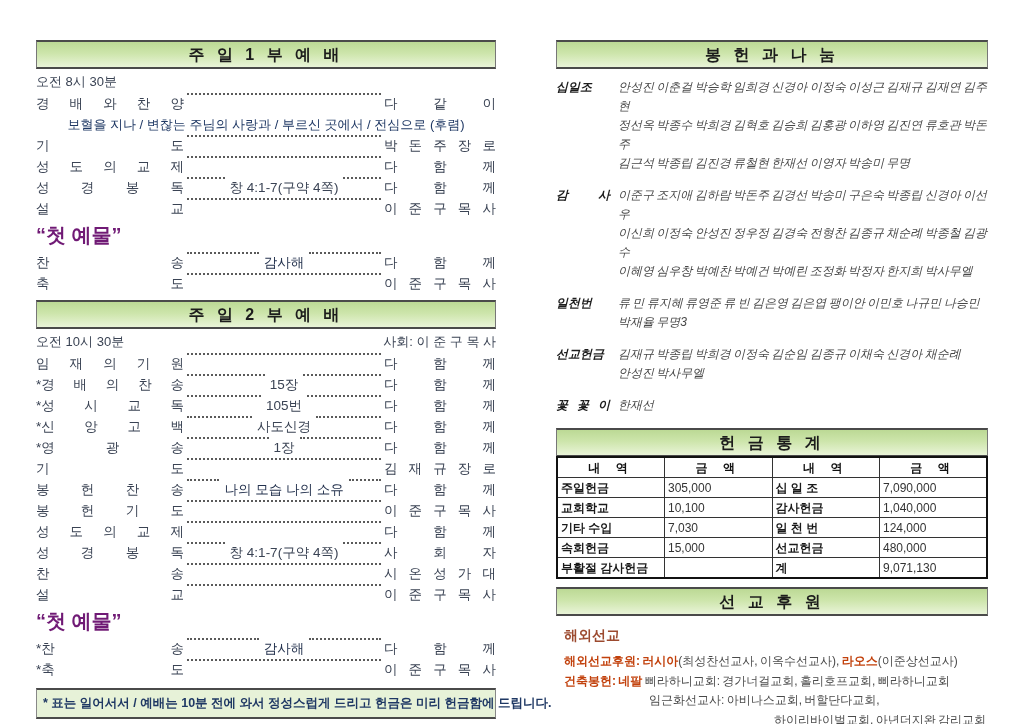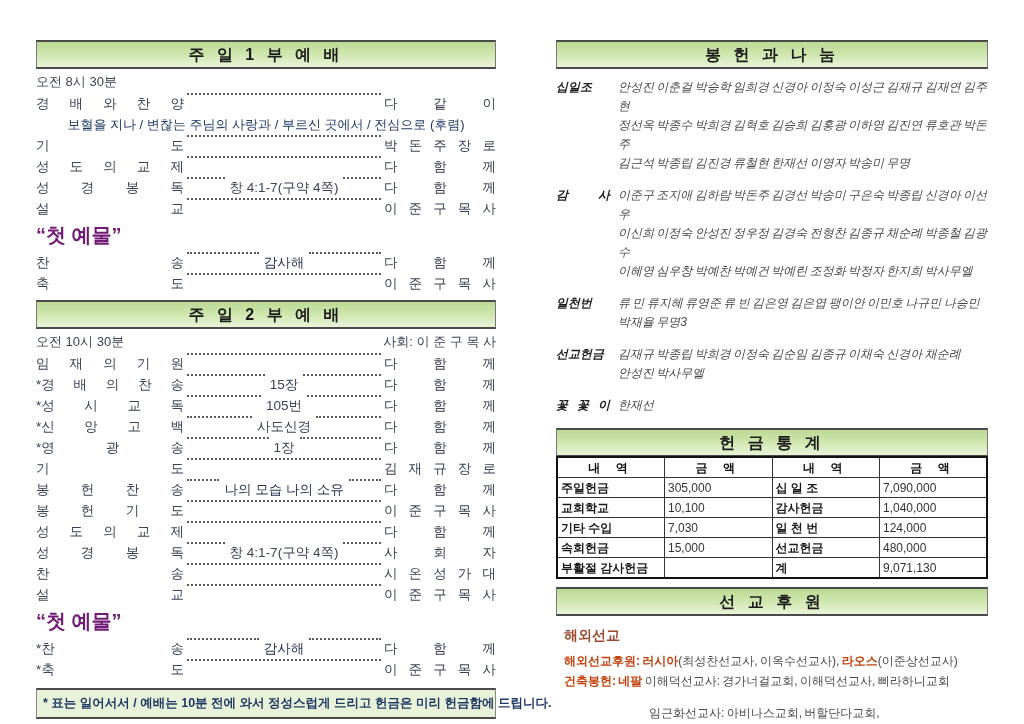--- a/index.html
+++ b/index.html
@@ -312,19 +312,19 @@
       </tr>
     </tbody>
       </table>
   </div>
 
   <div class="bar" style="margin-top:8px">선 교 후 원</div>
 
   <div class="mission-heading">해외선교</div>
   <div class="mission-body">
     <div class="m-line"><span class="b">해외선교후원: </span><span class="b">러시아</span><span>(최성찬선교사, 이옥수선교사), </span><span class="b">라오스</span><span>(이준상선교사)</span></div>
-    <div class="m-line"><span class="b">건축봉헌: </span><span class="b">네팔 </span><span>이해덕선교사: 경가너걸교회, 이해덕선교사, 삐라하니교회</span></div>
-    <div class="m-line" style="padding-left: 85px; margin-top: 13px;"><span>임근화선교사: 아비나스교회, 버할단다교회,</span></div>
+    <div class="m-line"><span class="b">건축봉헌: </span><span class="b">네팔 </span><span>삐라하니교회: 경가너걸교회, 홀리호프교회, 삐라하니교회</span></div>
+    <div class="m-line" style="padding-left: 85px;"><span>임근화선교사: 아비나스교회, 버할단다교회,</span></div>
     <div class="m-line" style="padding-left: 210px;"><span>하이리바이벌교회, 아년더지완 감리교회</span></div>
 
   </div>
 
 </div>
 
 </body></html>

